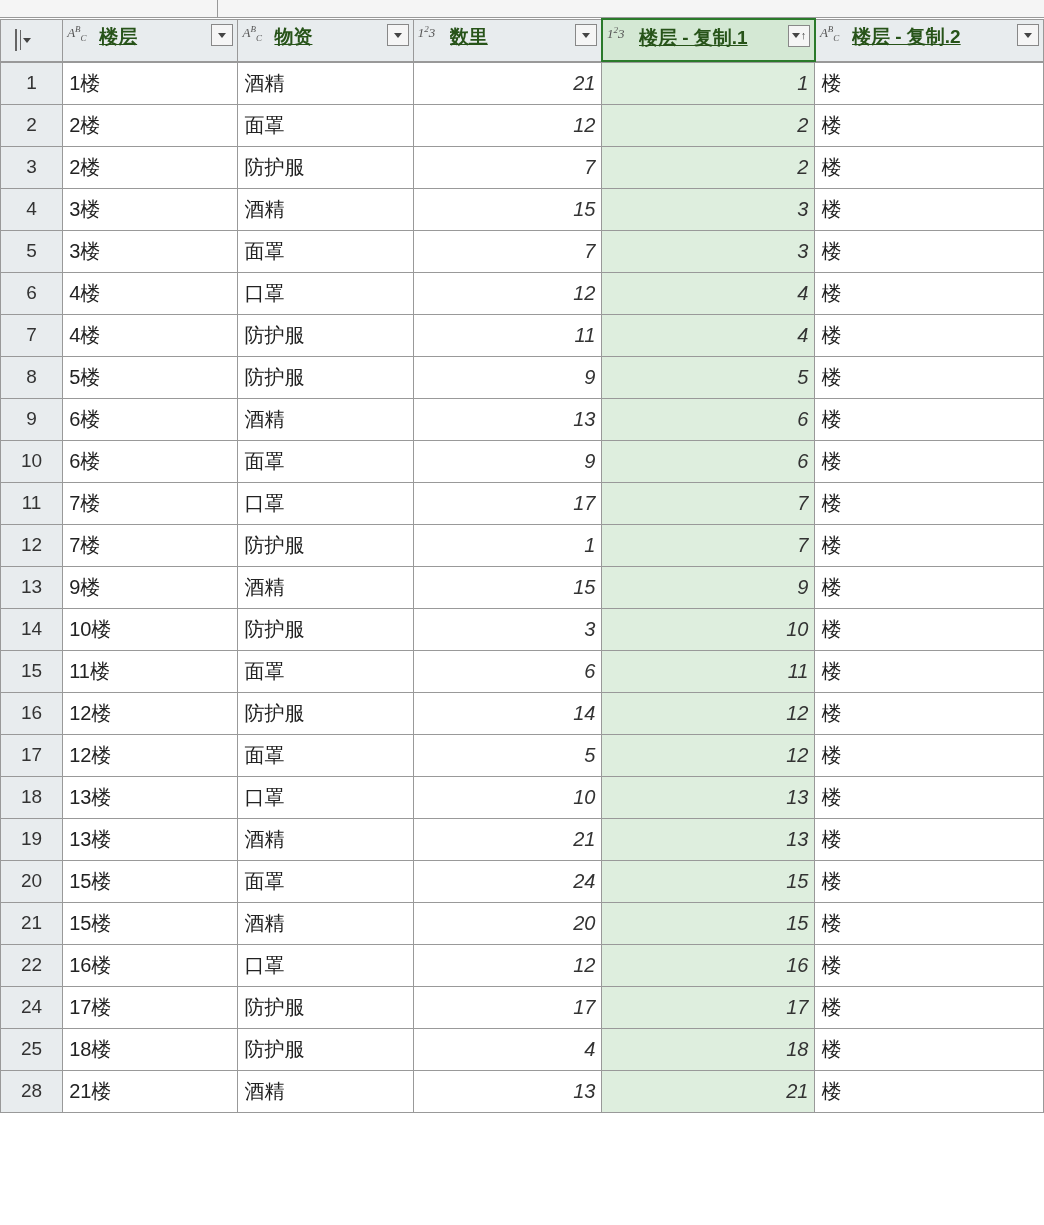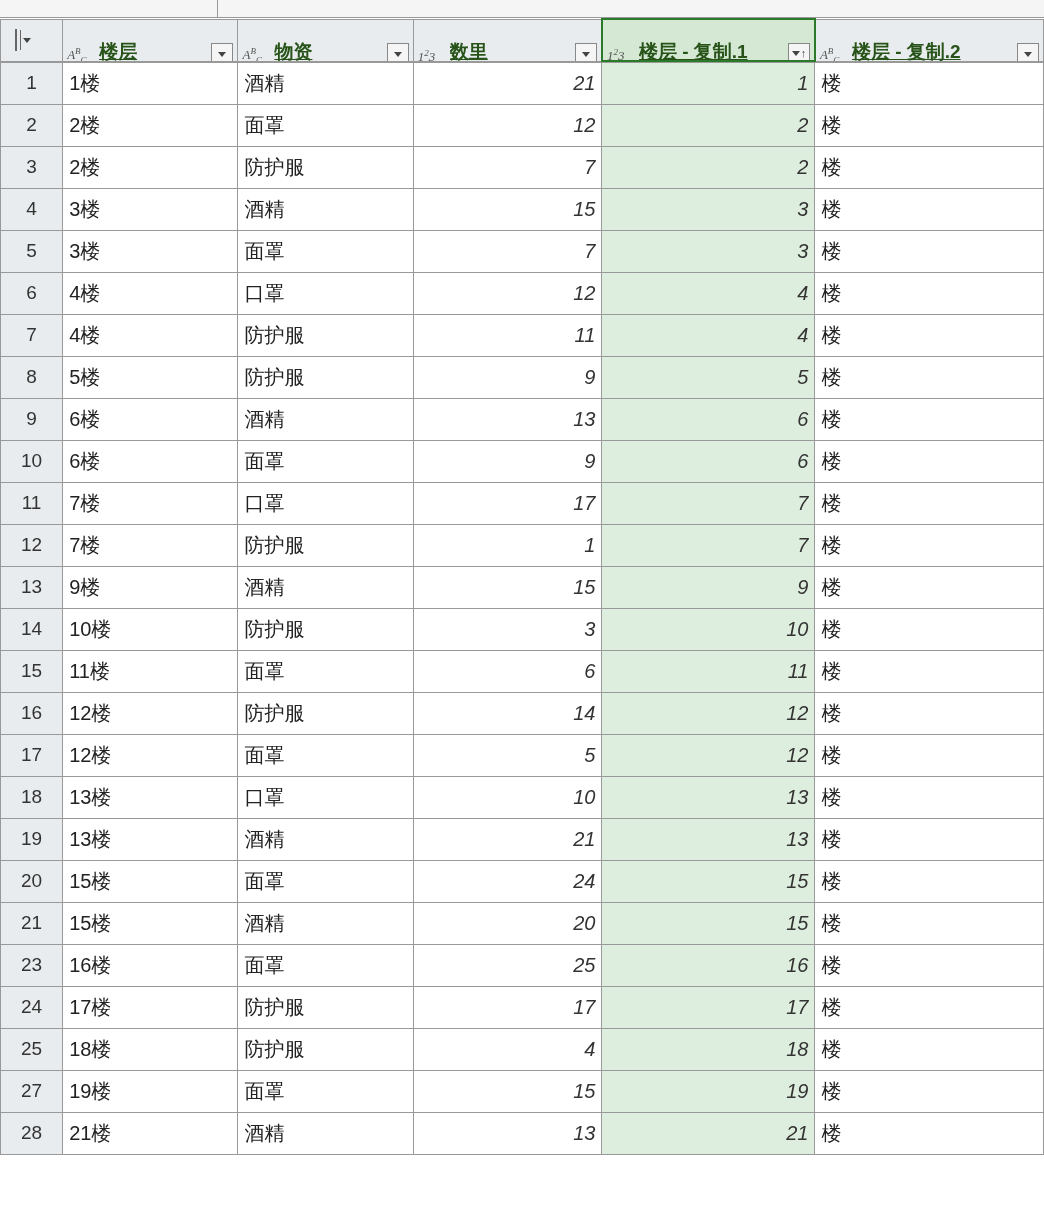--- a/index.html
+++ b/index.html
@@ -69,21 +69,21 @@
       font-size: 19px;
       position: relative;
       padding: 0 4px;
     }
     .hcell.selected {
       background: #d4e8d4;
       border: 2px solid #2a7a2a;
     }
     .hcell .inner {
       display: flex;
-      align-items: flex-end;
+      align-items: flex-start;
       height: 100%;
       gap: 4px;
       margin-top: 9px;
     }
     .type-icon {
       flex-shrink: 0;
       display: inline-block;
       font-size: 13px;
       color: #555;
       font-style: italic;
@@ -419,52 +419,44 @@
     </div>
     <div class="row">
       <div class="rownum">21</div>
       <div class="cell c1">15楼</div>
       <div class="cell c2">酒精</div>
       <div class="cell c3 num">20</div>
       <div class="cell c4 highlight">15</div>
       <div class="cell c5">楼</div>
     </div>
     <div class="row">
-      <div class="rownum">23</div>
+      <div class="rownum">22</div>
       <div class="cell c1">16楼</div>
-      <div class="cell c2">面罩</div>
-      <div class="cell c3 num">25</div>
+      <div class="cell c2">口罩</div>
+      <div class="cell c3 num">12</div>
       <div class="cell c4 highlight">16</div>
       <div class="cell c5">楼</div>
     </div>
     <div class="row">
       <div class="rownum">24</div>
       <div class="cell c1">17楼</div>
       <div class="cell c2">防护服</div>
       <div class="cell c3 num">17</div>
       <div class="cell c4 highlight">17</div>
       <div class="cell c5">楼</div>
     </div>
     <div class="row">
       <div class="rownum">25</div>
       <div class="cell c1">18楼</div>
       <div class="cell c2">防护服</div>
       <div class="cell c3 num">4</div>
       <div class="cell c4 highlight">18</div>
       <div class="cell c5">楼</div>
     </div>
     <div class="row">
-      <div class="rownum">27</div>
-      <div class="cell c1">19楼</div>
-      <div class="cell c2">面罩</div>
-      <div class="cell c3 num">15</div>
-      <div class="cell c4 highlight">19</div>
-      <div class="cell c5">楼</div>
-    </div>
-    <div class="row">
       <div class="rownum">28</div>
       <div class="cell c1">21楼</div>
       <div class="cell c2">酒精</div>
       <div class="cell c3 num">13</div>
       <div class="cell c4 highlight">21</div>
       <div class="cell c5">楼</div>
     </div>
   </div>
 
 </body></html>

